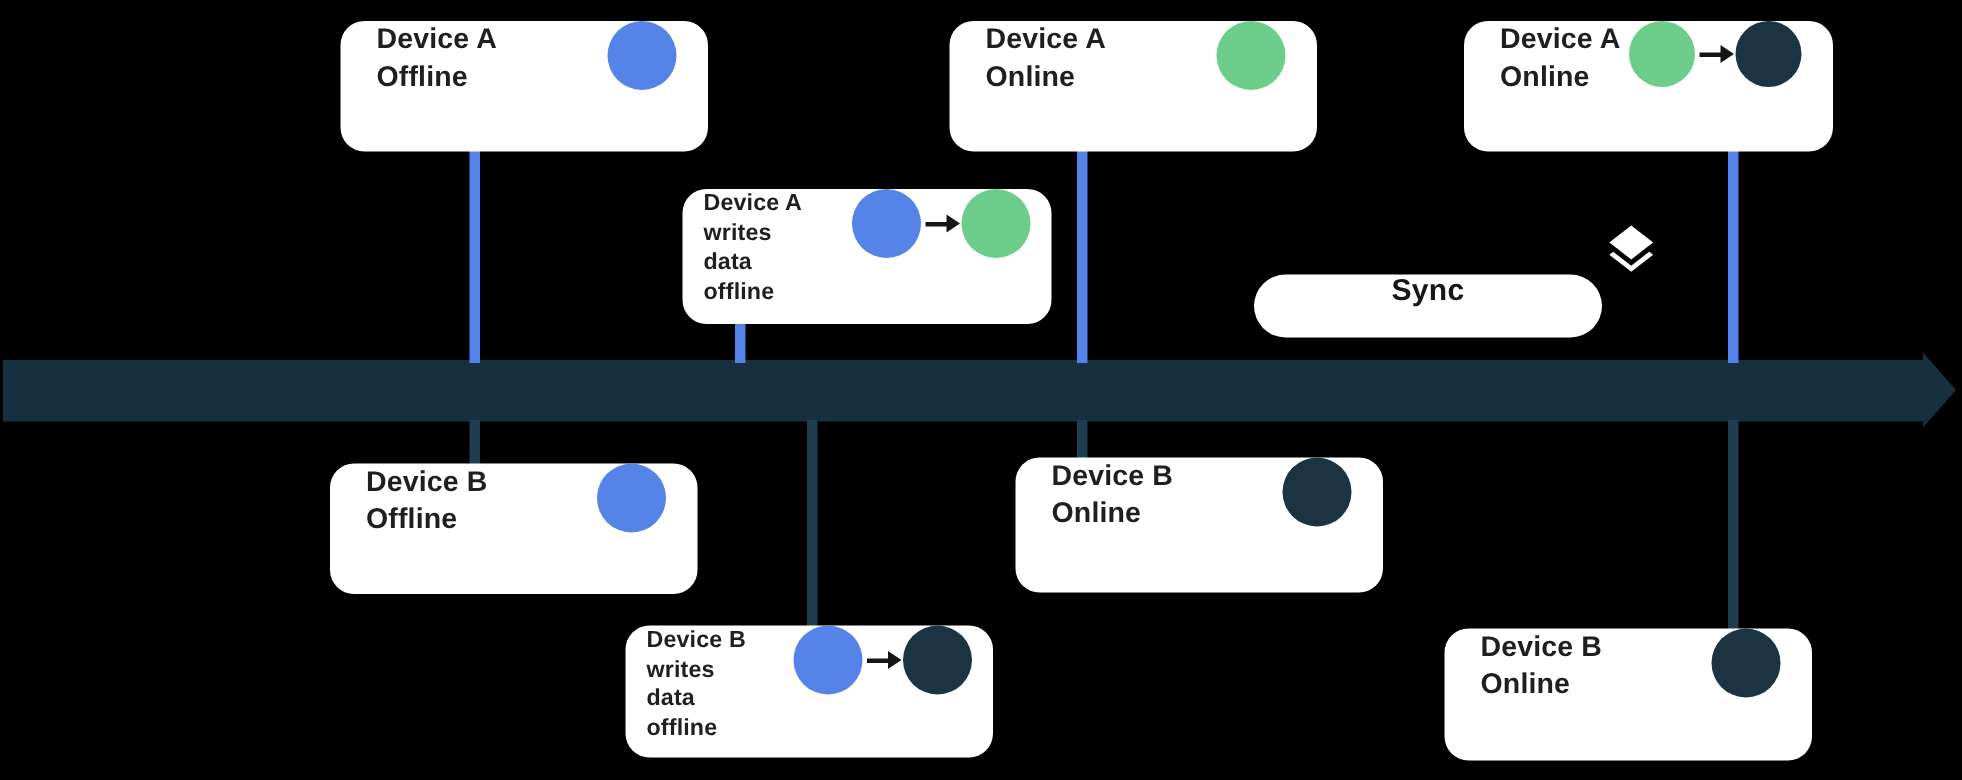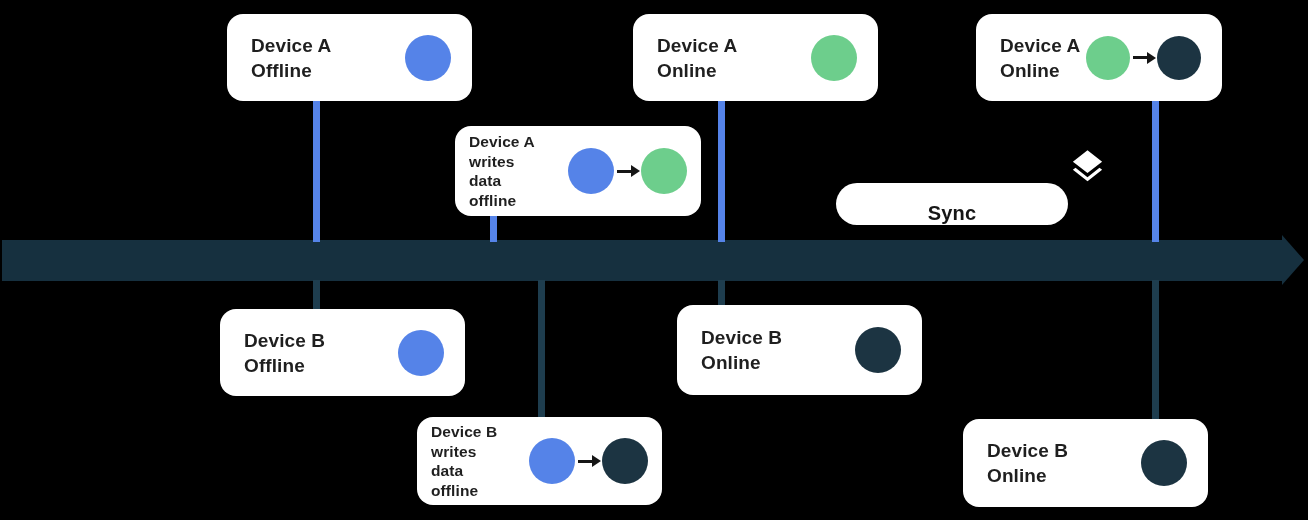--- a/index.html
+++ b/index.html
@@ -40,21 +40,21 @@
   .conn.b2 { left: 538px; top: 280px; height: 144px; }
   .conn.b3 { left: 718px; top: 280px; height: 32px;  }
   .conn.b4 { left: 1152px; top: 280px; height: 146px; }
 
   
   .card {
     position: absolute;
     background: var(--card, #fff);
     border-radius: 16px;
     display: flex;
-    align-items: center;
+    align-items: flex-start;
     justify-content: space-between;
     padding: 0 21px 0 24px;
     box-sizing: border-box;
     z-index: 2;
   }
   .card-text {
     white-space: pre-line;
     color: var(--text, #1F1F1F);
     font-size: 19px;
     line-height: 25px;
@@ -98,21 +98,21 @@
   .card.two .dot { width: 44px; height: 44px; }
 
   
   .sync-pill {
     position: absolute;
     left: 836px; top: 183px;
     width: 232px; height: 42px;
     background: var(--card, #fff);
     border-radius: 21px;
     display: flex;
-    align-items: flex-end;
+    align-items: flex-start;
     justify-content: center;
     z-index: 2;
   }
   .sync-label {
     color: #161616;
     font-size: 20px;
     font-weight: 700;
     letter-spacing: 0.2px;
   }
   .layers-icon {

